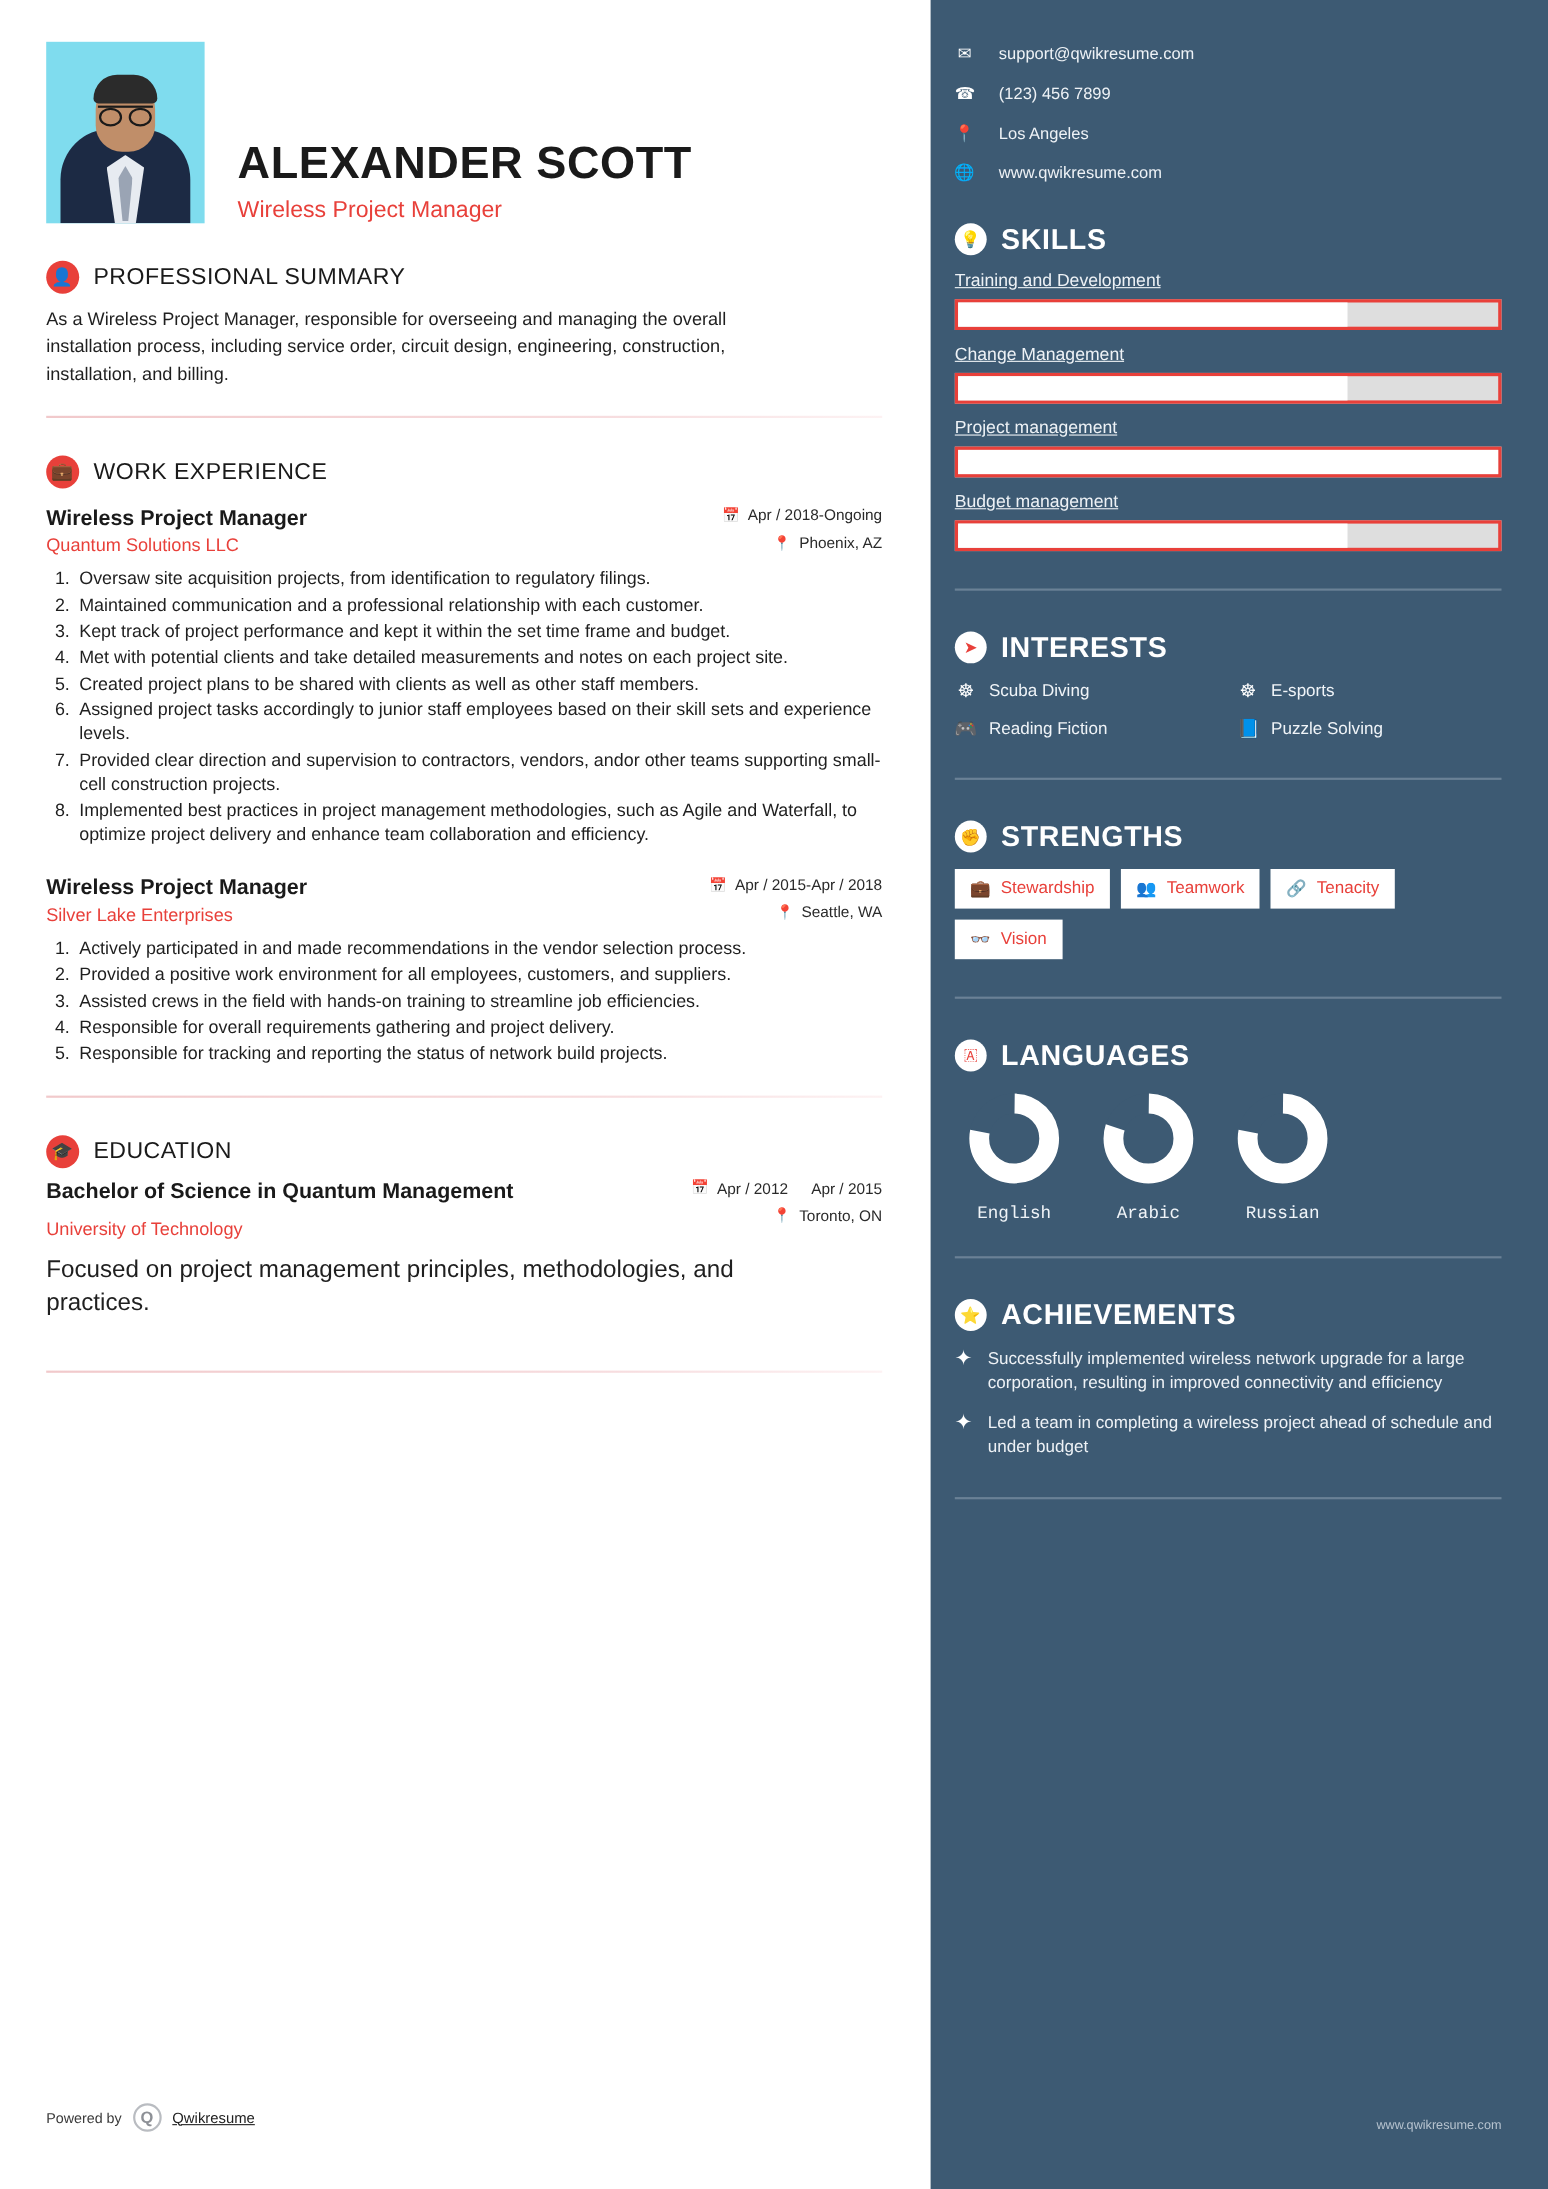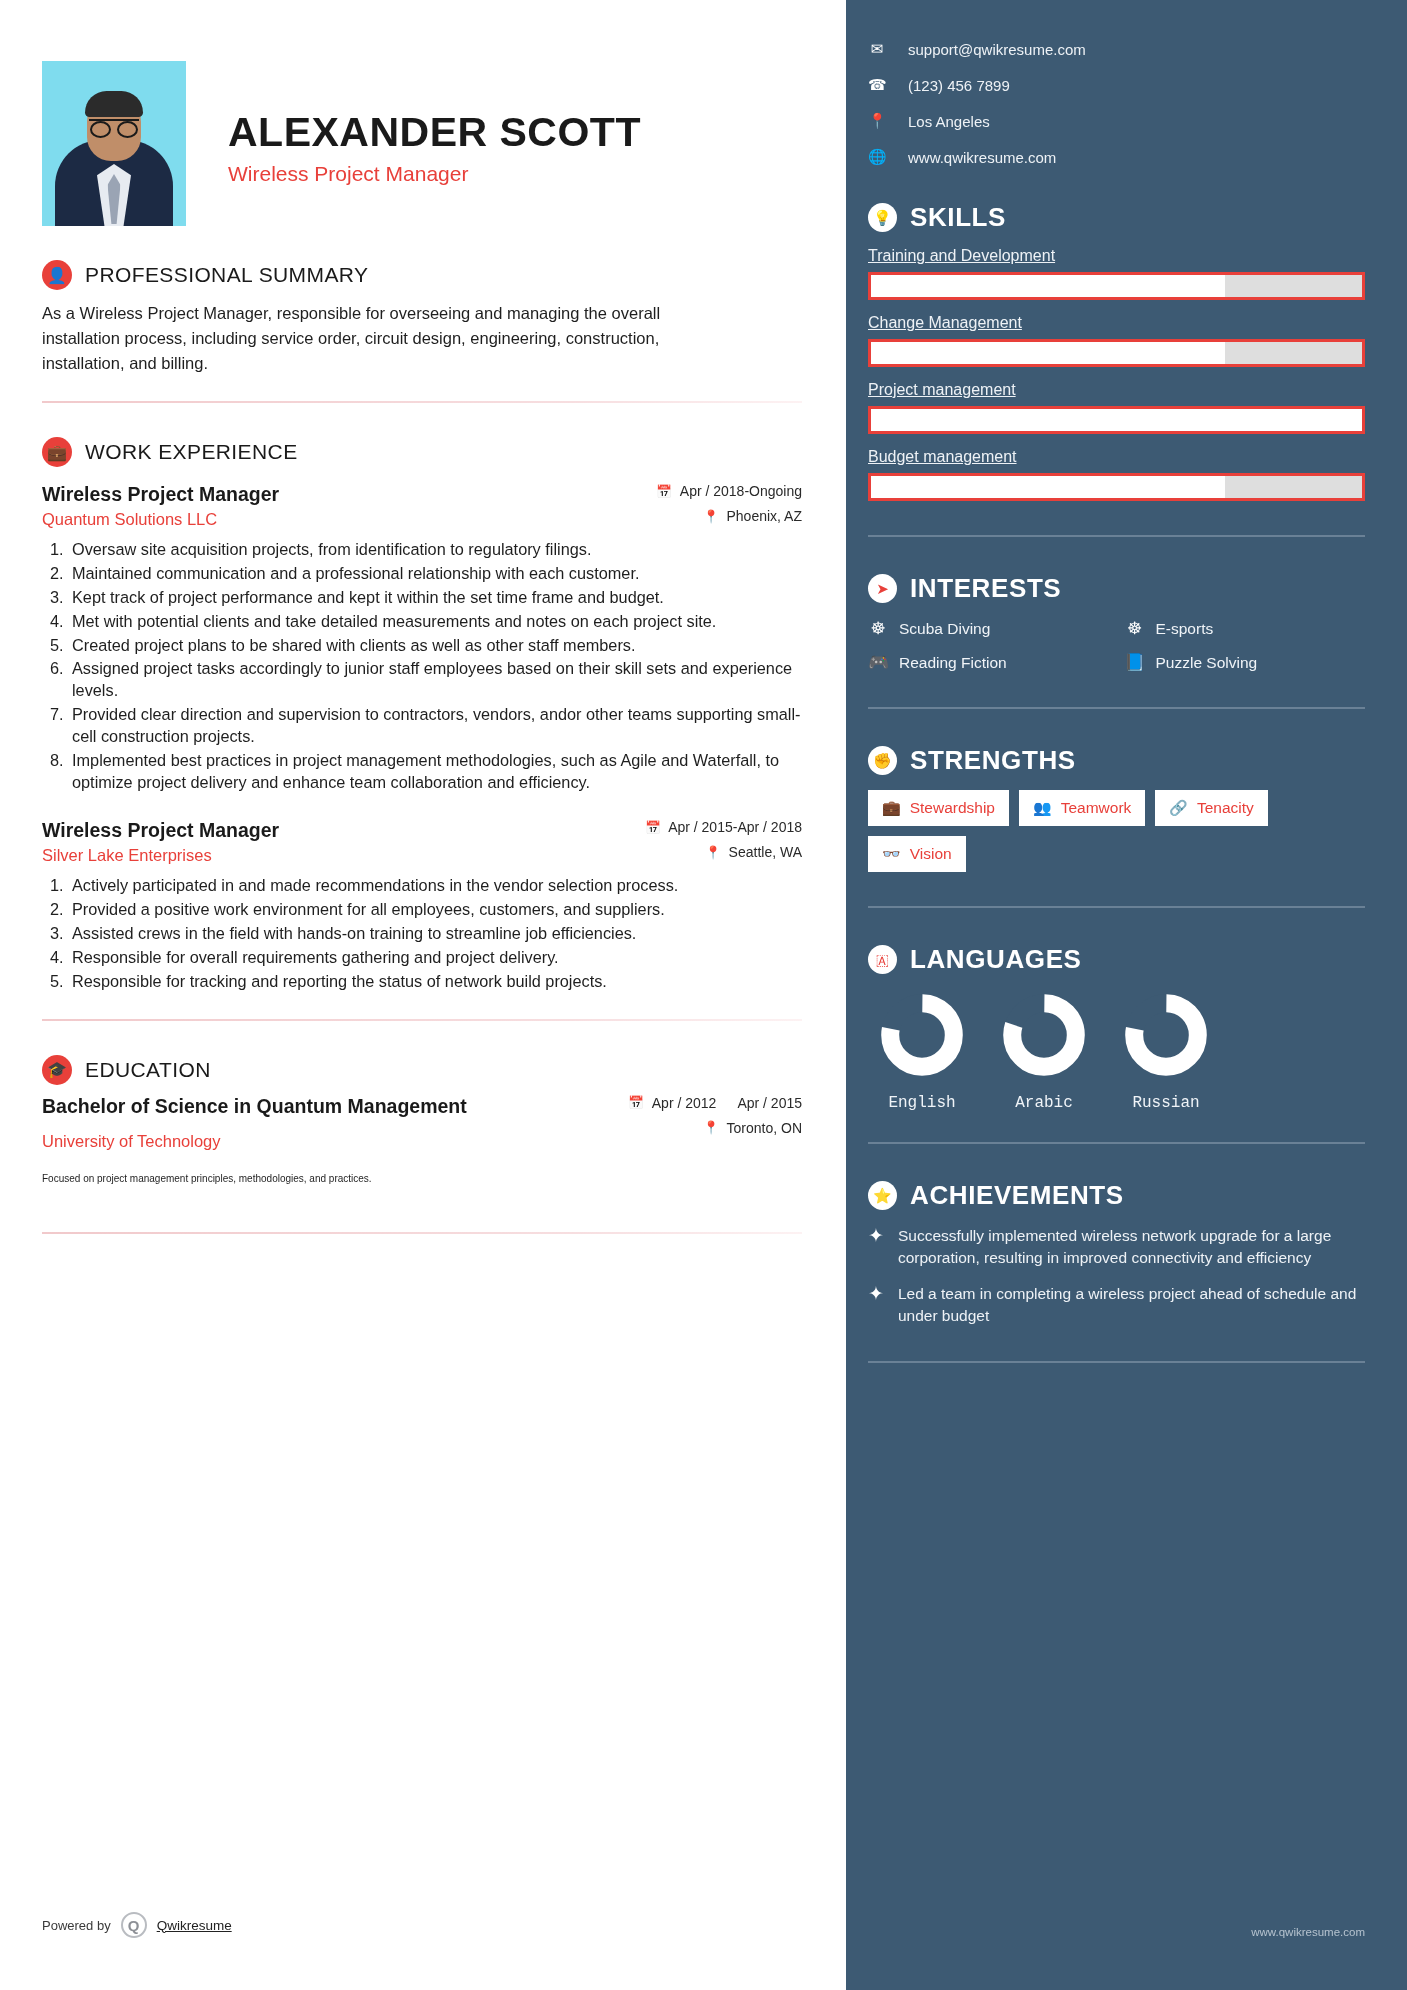--- a/index.html
+++ b/index.html
@@ -26,21 +26,21 @@
   }
   #sidebar-col {
     width: 561px;
     background: #3d5a73;
     padding: 32px 42px 0 22px;
     position: relative;
     color: #ffffff;
   }
 
   
-  .header { display: flex; align-items: center; gap: 42px; margin-top: 23px; }
+  .header { display: flex; align-items: flex-end; gap: 30px; }
   .photo {
     width: 144px; height: 165px;
     background: #7fdcee;
     flex: 0 0 auto;
     position: relative;
     overflow: hidden;
   }
   .photo .suit {
     position: absolute; left: 50%; bottom: 0;
     transform: translateX(-50%);
@@ -132,21 +132,21 @@
   .meta .line { display: flex; align-items: center; justify-content: flex-end; gap: 7px; }
   .meta .line + .line { margin-top: 9px; }
   .meta .g { font-size: 13px; color: #444; }
 
   ol.bullets { margin: 10px 0 0 26px; }
   ol.bullets li {
     font-size: 16.3px; color: #1f1f1f; line-height: 1.34;
     margin-bottom: 2px; padding-left: 4px;
   }
 
-  .edu-desc { font-size: 10px; color: #1f1f1f; line-height: 1.4; margin-top: 21px; max-width: 660px; }
+  .edu-desc { font-size: 22px; color: #1f1f1f; line-height: 1.4; margin-top: 11px; max-width: 660px; }
 
   
   .footer {
     position: absolute; left: 42px; bottom: 52px;
     display: flex; align-items: center; gap: 10px;
   }
   .footer .pw { font-size: 13px; color: #3a3a3a; }
   .footer .logo {
     width: 26px; height: 26px; border-radius: 50%;
     border: 2.5px solid #b9bcc1; color: #8d9096;

